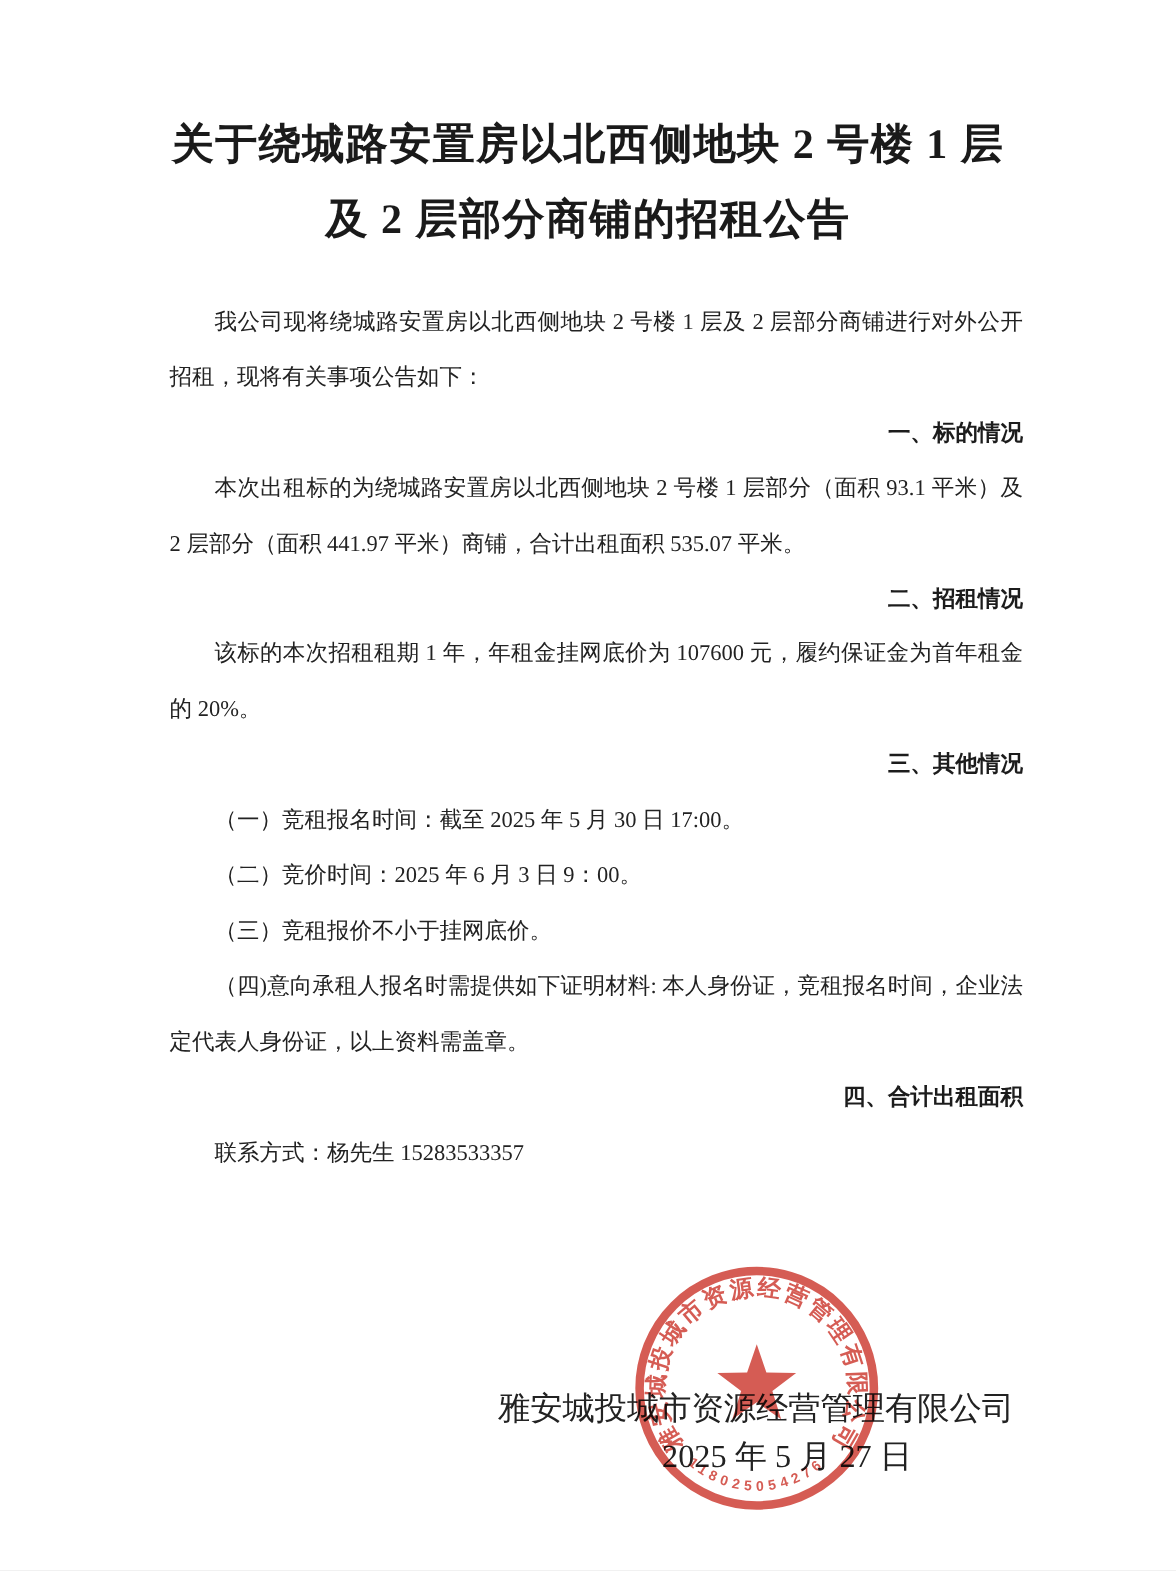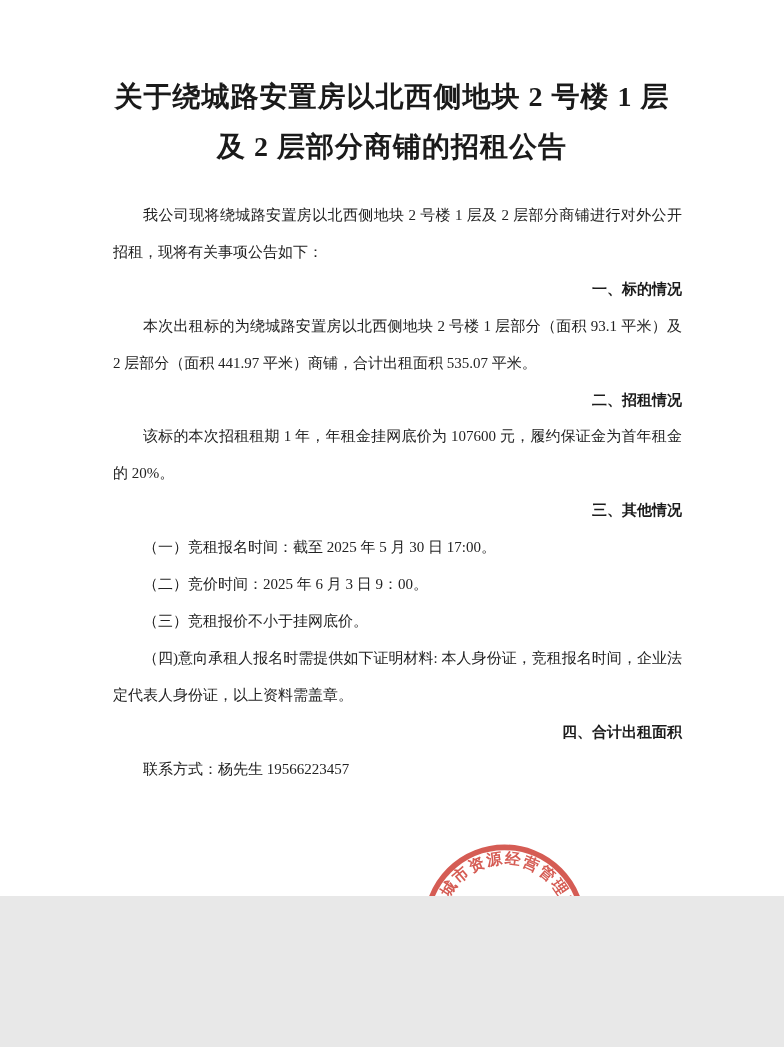--- a/index.html
+++ b/index.html
@@ -3,21 +3,21 @@
 <meta charset="utf-8">
 <style>
   html, body {
     margin: 0;
     padding: 0;
     background: #e8e8e8;
   }
   .page {
     position: relative;
     width: 784px;
-    height: 896px;
+    height: 1047px;
     margin: 0 auto;
     background: #ffffff;
     overflow: hidden;
     font-family: "Liberation Serif", "DejaVu Serif", serif;
     color: #222222;
   }
   .doc-title {
     margin: 72px 40px 0 40px;
     font-size: 28px;
     font-weight: bold;
@@ -91,21 +91,21 @@
     <p class="heading">一、标的情况</p>
     <p class="para">本次出租标的为绕城路安置房以北西侧地块 2 号楼 1 层部分（面积 93.1 平米）及 2 层部分（面积 441.97 平米）商铺，合计出租面积 535.07 平米。</p>
     <p class="heading">二、招租情况</p>
     <p class="para">该标的本次招租租期 1 年，年租金挂网底价为 107600 元，履约保证金为首年租金的 20%。</p>
     <p class="heading">三、其他情况</p>
     <p class="para">（一）竞租报名时间：截至 2025 年 5 月 30 日 17:00。</p>
     <p class="para">（二）竞价时间：2025 年 6 月 3 日 9：00。</p>
     <p class="para">（三）竞租报价不小于挂网底价。</p>
     <p class="para">（四)意向承租人报名时需提供如下证明材料: 本人身份证，竞租报名时间，企业法定代表人身份证，以上资料需盖章。</p>
     <p class="heading">四、合计出租面积</p>
-    <p class="para">联系方式：杨先生 19566223457</p>
+    <p class="para">联系方式：杨先生 15283533357</p>
   </div>
 
   <div class="signature-block">
     <div class="signature-company">雅安城投城市资源经营管理有限公司</div>
     <div class="signature-date">2025 年 5 月 27 日</div>
   </div>
 
   <svg class="seal" viewBox="0 0 220 220" xmlns="http://www.w3.org/2000/svg">
     <defs>
       <path id="arcTop" d="M 49.3 155.7 A 76 76 0 1 1 170.7 155.7" fill="none"></path>

